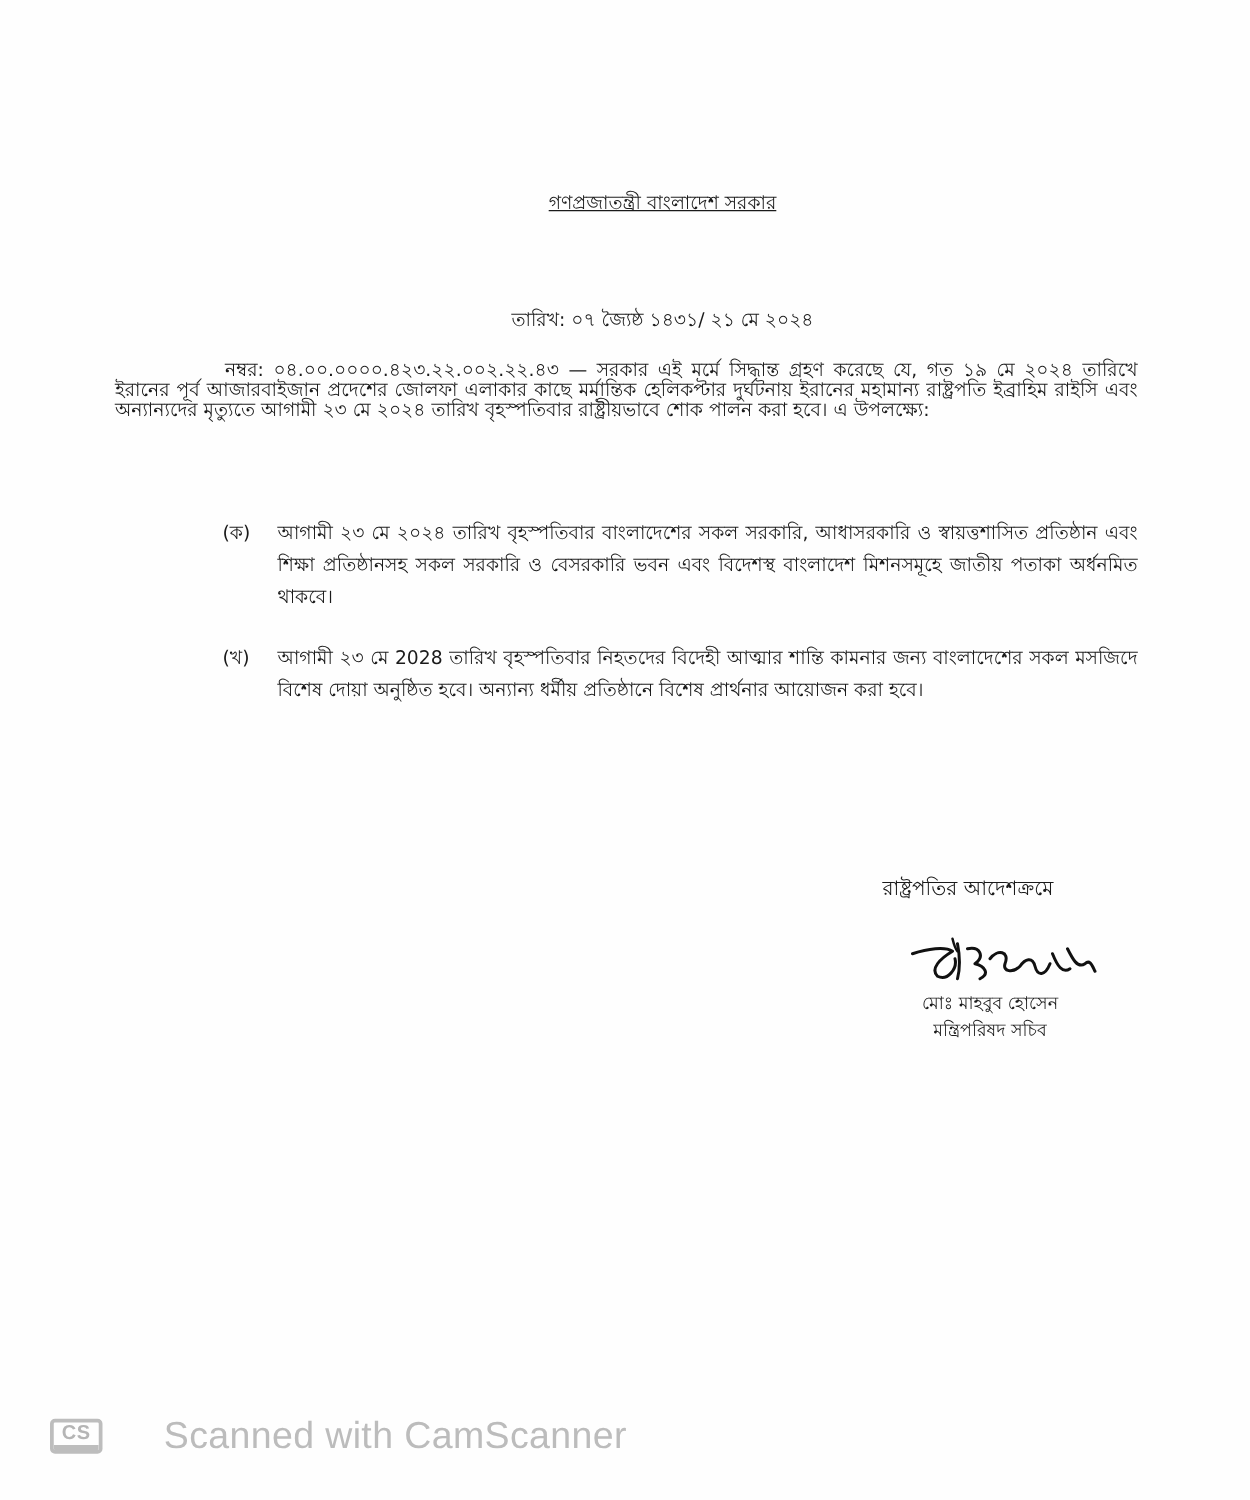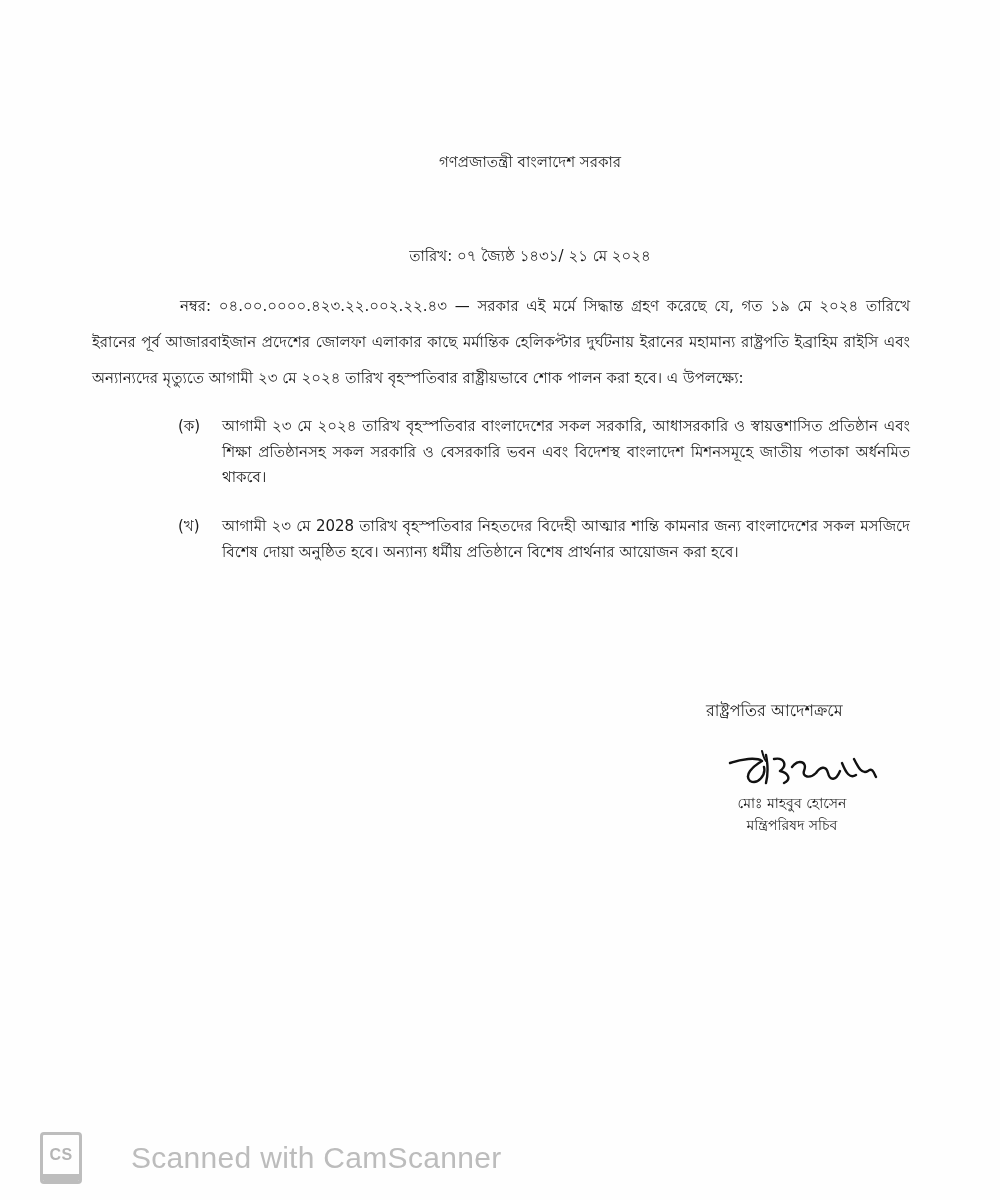--- a/index.html
+++ b/index.html
@@ -21,39 +21,40 @@
       width: 1000px; height: 1200px;
       background: #fefefe;
     }
     .header {
       position: absolute;
       left: 0; width: 1000px;
       top: 150px;
       text-align: center;
       font-size: 15px;
       line-height: 24px;
+      text-decoration: underline;
     }
     .header .line { display: block; margin-left: 60px; }
     .header .underline { text-decoration: underline; text-underline-offset: 3px; }
     .date {
       position: absolute;
       left: 0; width: 1000px;
       top: 244px;
       text-align: center;
       font-size: 15px;
       padding-left: 60px;
       box-sizing: border-box;
     }
     .body-para {
       position: absolute;
       left: 92px;
       top: 288px;
       width: 818px;
       font-size: 15px;
-      line-height: 36px;
+      line-height: 16px;
       text-align: justify;
       text-indent: 88px;
     }
     .item {
       position: absolute;
       left: 178px;
       width: 732px;
       font-size: 15px;
       line-height: 25.5px;
       text-align: justify;
@@ -94,21 +95,21 @@
       position: absolute;
       left: 40px;
       top: 1132px;
       display: flex;
       align-items: center;
       gap: 12px;
       color: #b9b9b9;
     }
     .cs-logo {
       width: 42px;
-      height: 52px;
+      height: 28px;
       border: 3px solid #bdbdbd;
       border-radius: 4px;
       box-sizing: border-box;
       display: flex;
       flex-direction: column;
       overflow: hidden;
     }
     .cs-logo .cs-text {
       flex: 1;
       display: flex;

